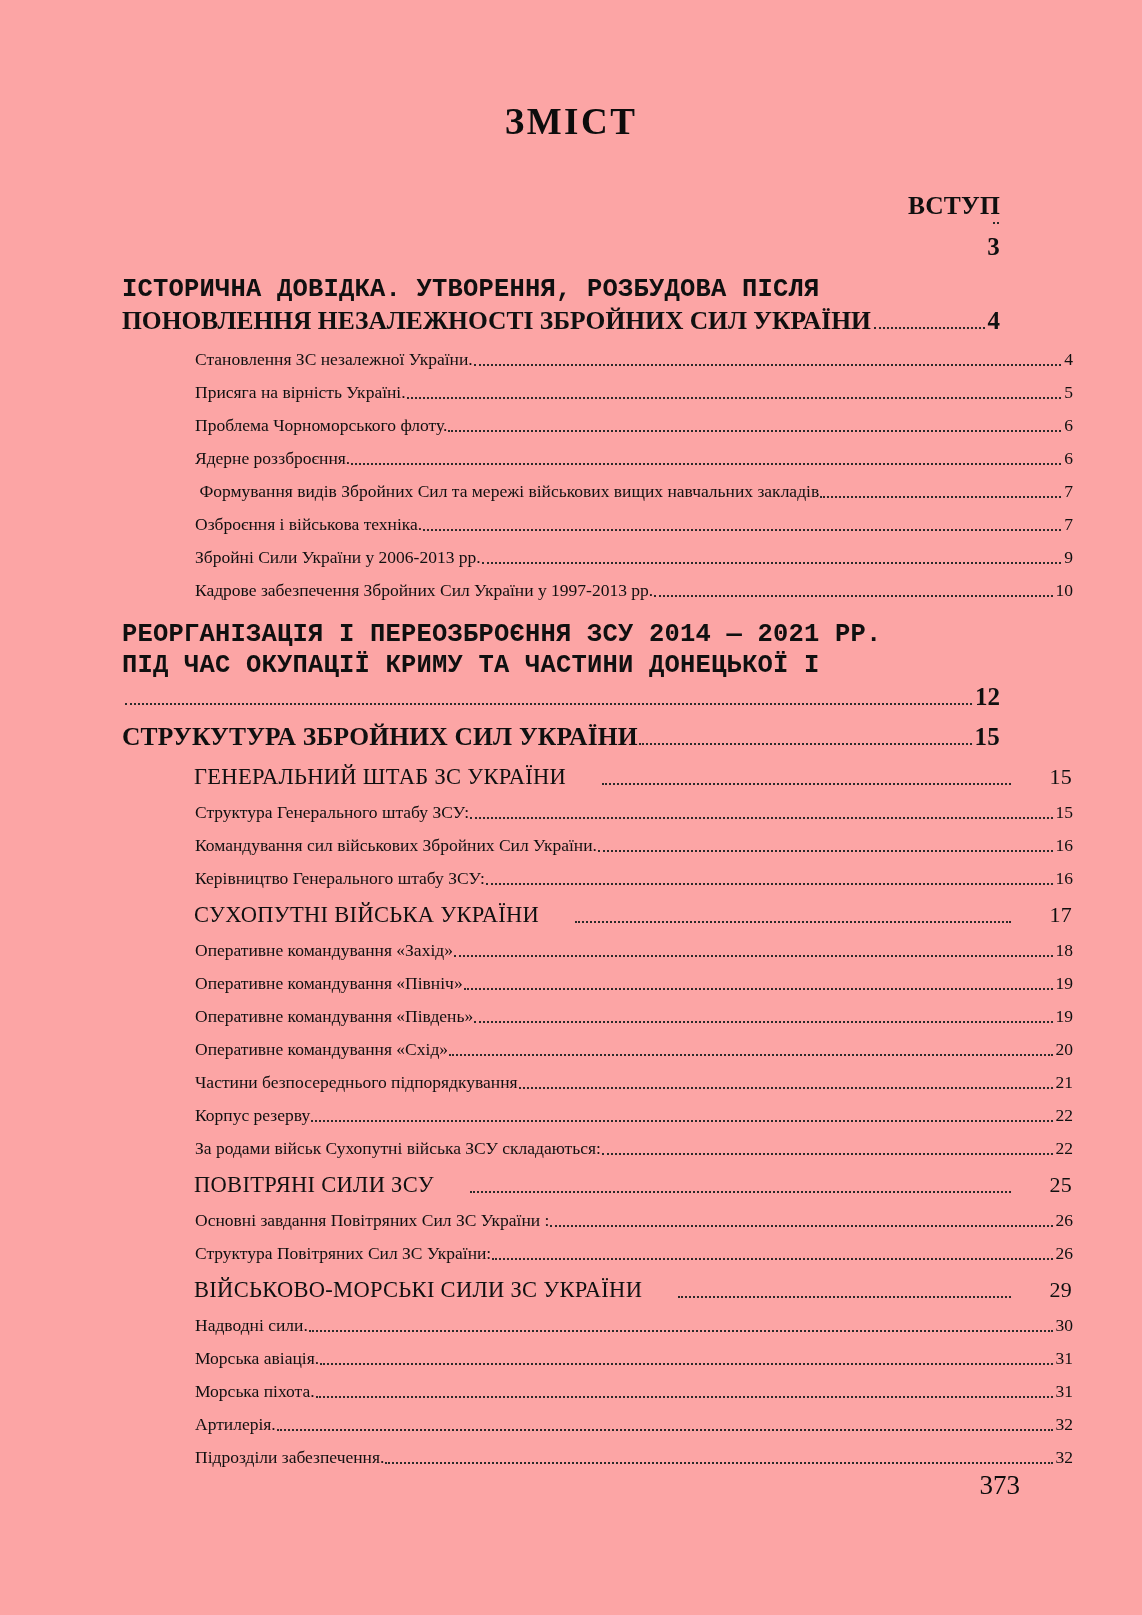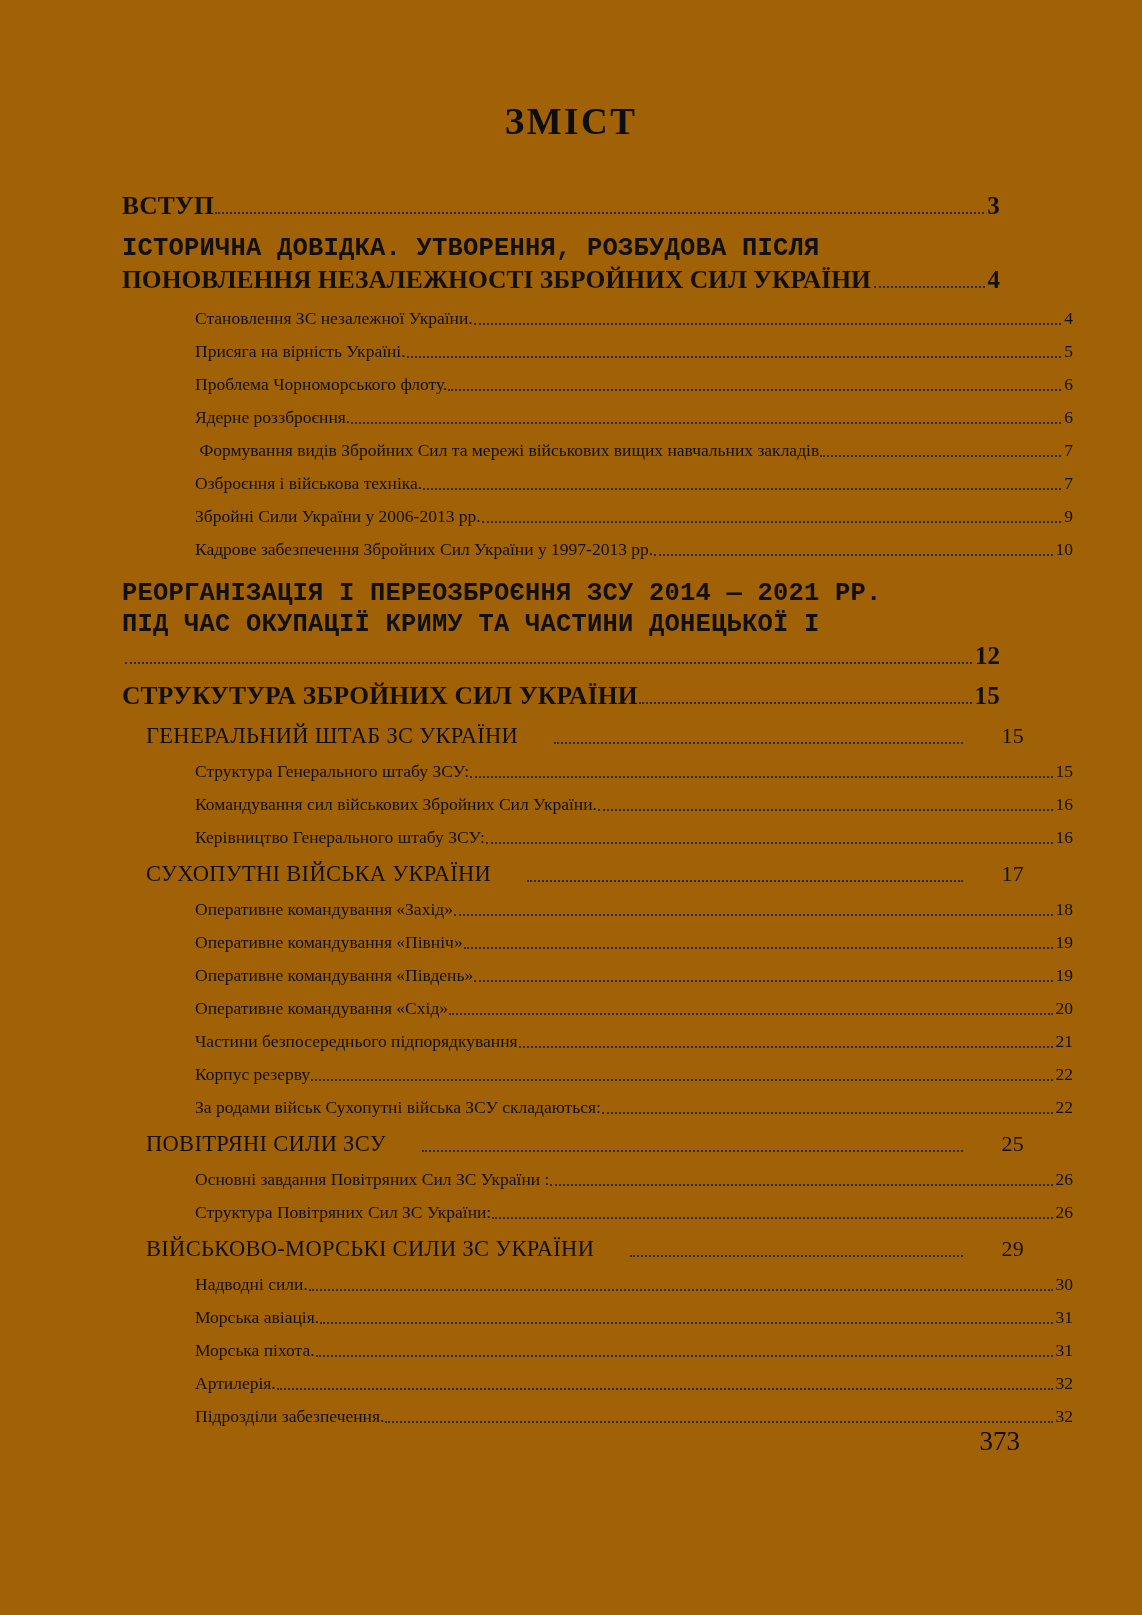--- a/index.html
+++ b/index.html
@@ -6,21 +6,21 @@
   html, body {
     margin: 0;
     padding: 0;
     background: #ffffff;
   }
   .page {
     position: relative;
     width: 1142px;
     height: 1615px;
     margin: 0 auto;
-    background: #a16207;
+    background: #fca5a5;
     font-family: "Liberation Serif", "DejaVu Serif", serif;
     color: #101010;
     box-sizing: border-box;
     overflow: hidden;
   }
 
   
   .doc-title {
     position: absolute;
     top: 100px;
@@ -101,21 +101,21 @@
   }
   .lvl1-multiline .last-row .entry-text { white-space: pre; }
   .lvl1-multiline .last-row .leader {
     border-bottom: 2px dotted #2a2a2a;
     margin: 0 1px 7px 3px;
   }
   .lvl1-multiline .last-row .entry-page { font-weight: bold; font-size: 25px; }
 
   
   .lvl2 {
-    margin-left: 24px;
+    margin-left: 72px;
     font-size: 22.5px;
     line-height: 28px;
     letter-spacing: 0.3px;
     font-weight: normal;
     padding-top: 11px;
     gap: 35px;
   }
   .lvl2 .entry-page { font-size: 22px; }
   .lvl2 .leader { margin-bottom: 6px; }
 
@@ -131,37 +131,37 @@
   .lvl3 .leader { margin-bottom: 5px; }
 
   
   .gap-before { padding-top: 17px; }
   .gap-small  { padding-top: 12px; }
 
   
   .footer-page {
     position: absolute;
     left: 0;
-    top: 1426px;
+    top: 1470px;
     width: 1020px;
     text-align: right;
     font-size: 27px;
     color: #0d0d0d;
   }
 </style>
 </head>
 <body>
 
 <div class="page">
 
   <div class="doc-title">ЗМІСТ</div>
 
   <div class="toc">
 
-    <div class="toc-entry lvl1" style="padding-top:0;">
+    <div class="toc-entry lvl1" style="padding-top:0;flex-direction:column;">
       <span class="entry-text">ВСТУП</span>
       <span class="leader"></span>
       <span class="entry-page">3</span>
     </div>
 
     <div class="lvl1-multiline">
       <div class="head-line">ІСТОРИЧНА ДОВІДКА. УТВОРЕННЯ, РОЗБУДОВА ПІСЛЯ</div>
       <div class="last-row">
         <span class="entry-text">ПОНОВЛЕННЯ НЕЗАЛЕЖНОСТІ ЗБРОЙНИХ СИЛ УКРАЇНИ</span>
         <span class="leader"></span>

